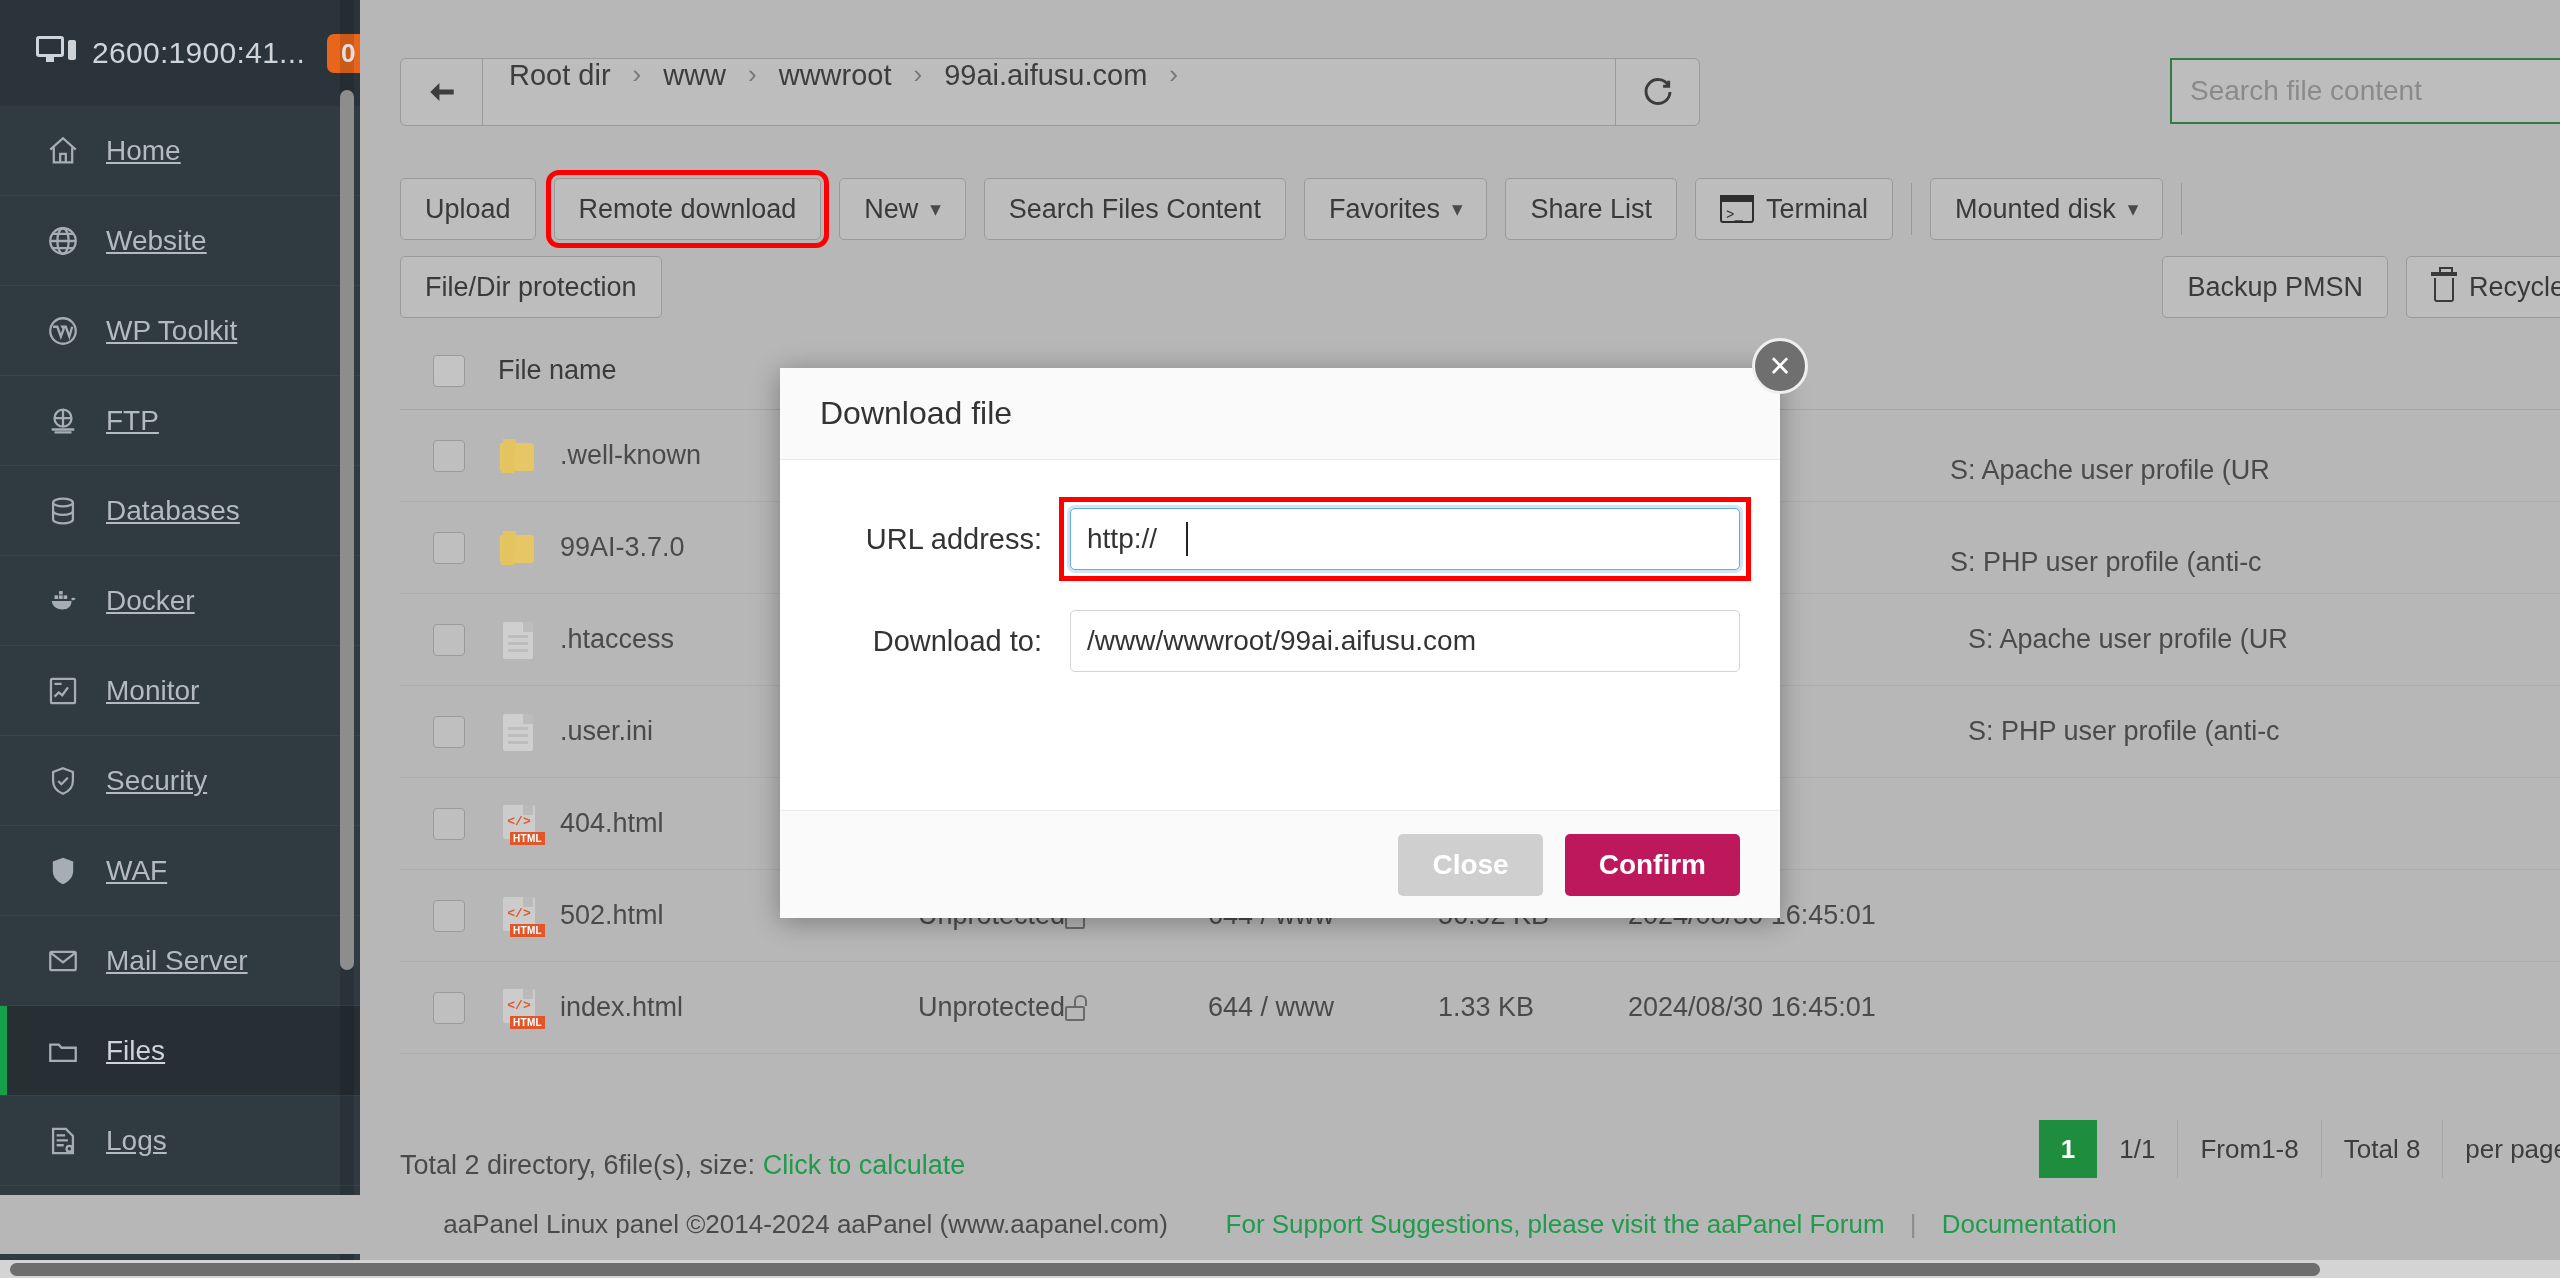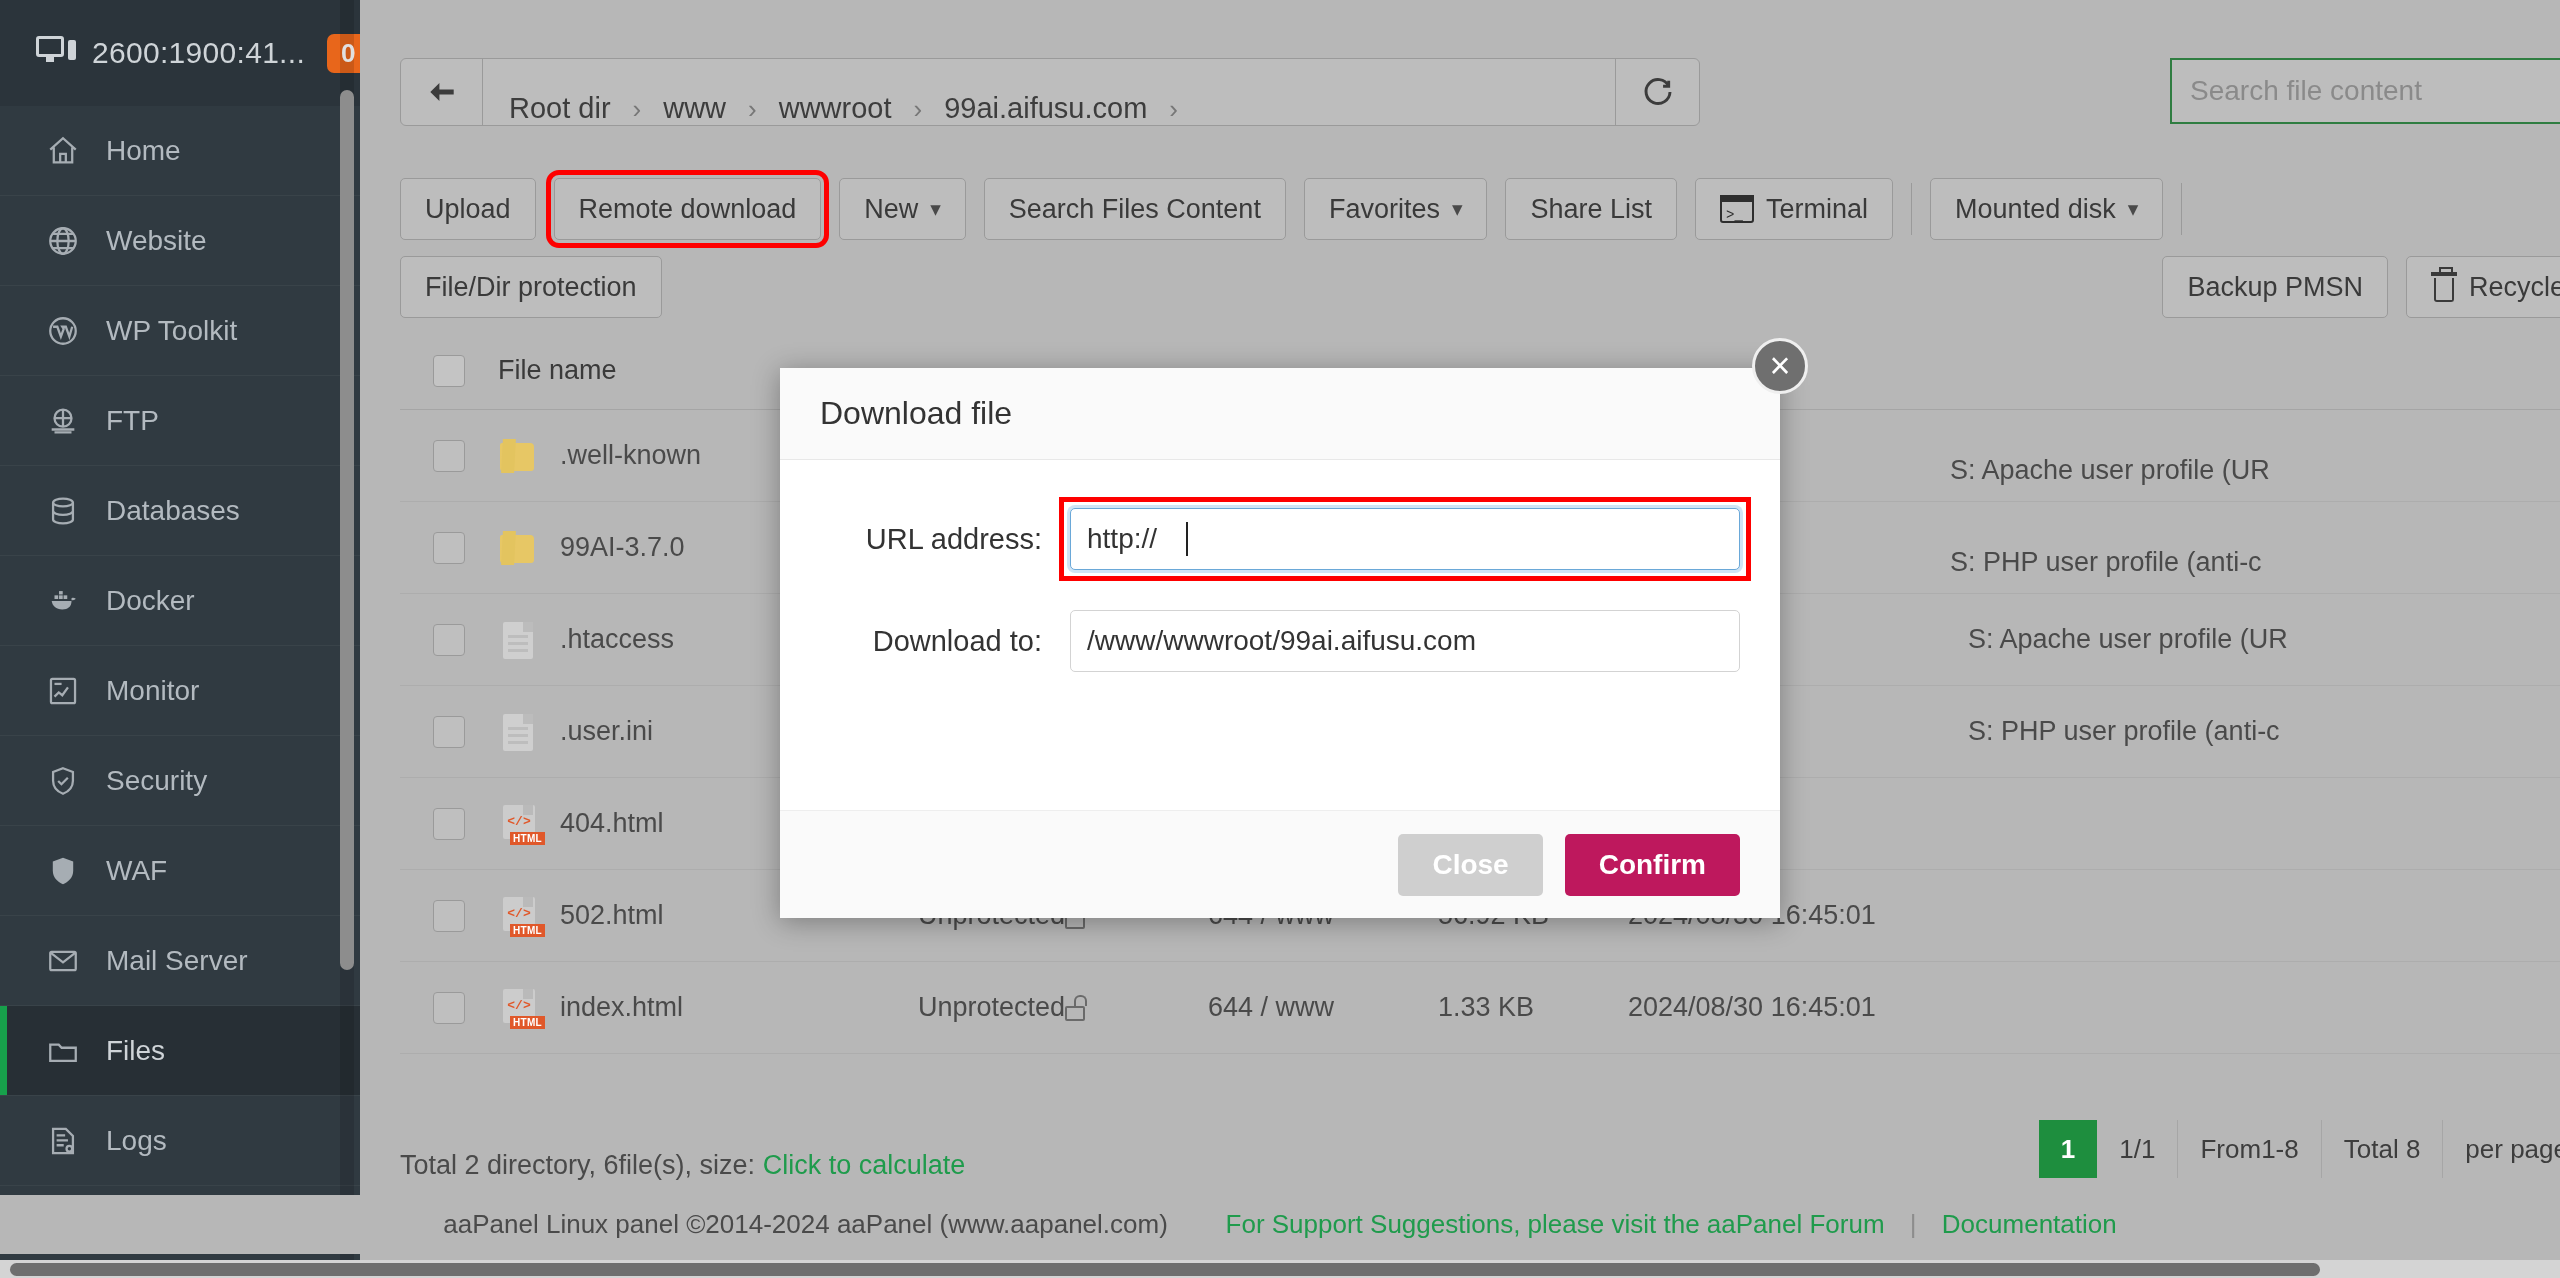--- a/index.html
+++ b/index.html
@@ -57,21 +57,21 @@
     position: relative;
     cursor: pointer;
   }
   .sb-item.active { background: #272f35; color: #cfd4d8; }
   .sb-item.active:before {
     content: ""; position: absolute; left: 0; top: 0; bottom: 0; width: 7px; background: #17a04b;
   }
   .sb-ico { width: 34px; height: 34px; flex: none; display:flex; align-items:center; justify-content:center; }
   .sb-ico svg { width: 34px; height: 34px; stroke: #a6adb3; fill: none; stroke-width: 1.6; }
   .sb-ico svg.fill { fill: #a6adb3; stroke: none; }
-  .sb-label { white-space: nowrap; }
+  .sb-label { white-space: nowrap; text-decoration: underline; }
 
   
   .sb-scroll {
     position: absolute; right: 6px; top: 90px;
     width: 14px; height: 880px;
     background: #8d8d8d; border-radius: 7px;
   }
   .sb-scroll-track {
     position:absolute; right: 6px; top: 0; width: 14px; height: 1278px; background: rgba(0,0,0,.12);
   }
@@ -93,21 +93,21 @@
     border: 1px solid #9a9a9a;
     border-radius: 6px;
     background: #bdbdbd;
   }
   .path-back {
     width: 82px; display:flex; align-items:center; justify-content:center;
     border-right: 1px solid #9a9a9a; cursor: pointer;
   }
   .path-back svg { width: 34px; height: 26px; fill: #3c3c3c; }
   .path-crumbs {
-    flex: 1; display: flex; align-items: flex-end; gap: 0px;
+    flex: 1; display: flex; align-items: flex-start; gap: 0px;
     padding-left: 26px; font-size: 29px; color: #3d3d3d;
   }
   .crumb { cursor: pointer; white-space: nowrap; }
   .crumb-sep { color: #777; margin: 0 22px; font-size: 26px; }
   .path-refresh {
     width: 84px; display:flex; align-items:center; justify-content:center;
     border-left: 1px solid #9a9a9a; cursor:pointer;
   }
   .path-refresh svg { width: 32px; height: 32px; stroke: #3c3c3c; fill:none; stroke-width: 2.2; }
 

